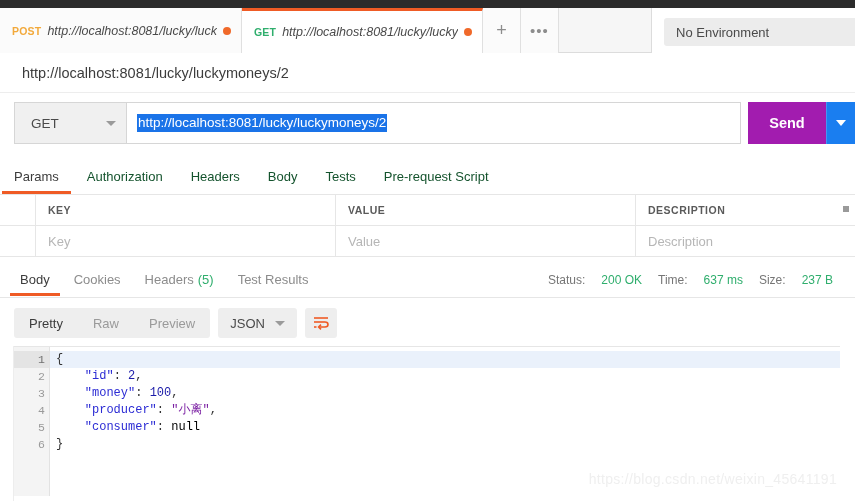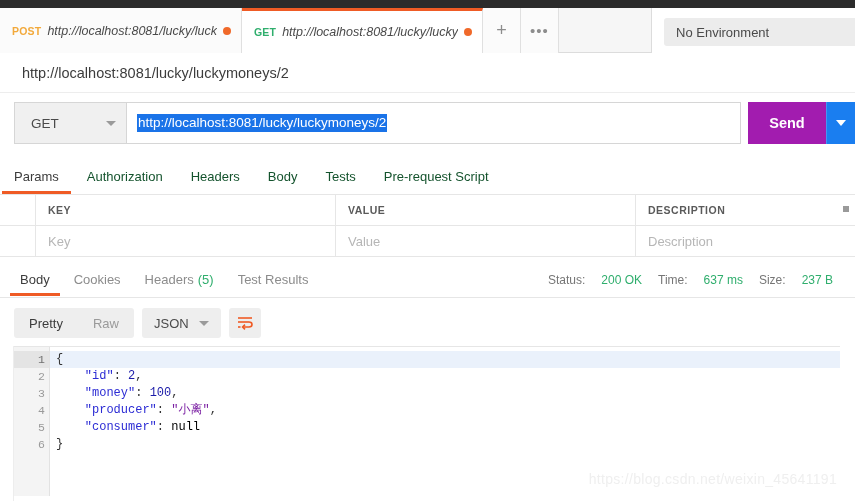--- a/index.html
+++ b/index.html
@@ -596,20 +596,21 @@
       <span>
         <span>Size:</span><b>237 B</b>
       </span>
     </div>
   </div>
 
   <div class="bodybar">
     <div class="seg" id="view-seg">
         <div class="opt active">Pretty</div>
         <div class="opt">Raw</div>
+        <div class="opt">Preview</div>
       </div>
     <div class="fmt">
       <span>JSON</span>
       <span class="caret"></span>
     </div>
     <div class="wrapbtn">
       <svg width="16" height="14" viewBox="0 0 16 14">
         <line x1="1" y1="2" x2="15" y2="2" stroke="#ef5b25" stroke-width="1.6"></line>
         <line x1="1" y1="6" x2="12" y2="6" stroke="#ef5b25" stroke-width="1.6"></line>
         <path d="M12 6 q3 0 3 2.5 t-3 2.5 H6" fill="none" stroke="#ef5b25" stroke-width="1.6"></path>

